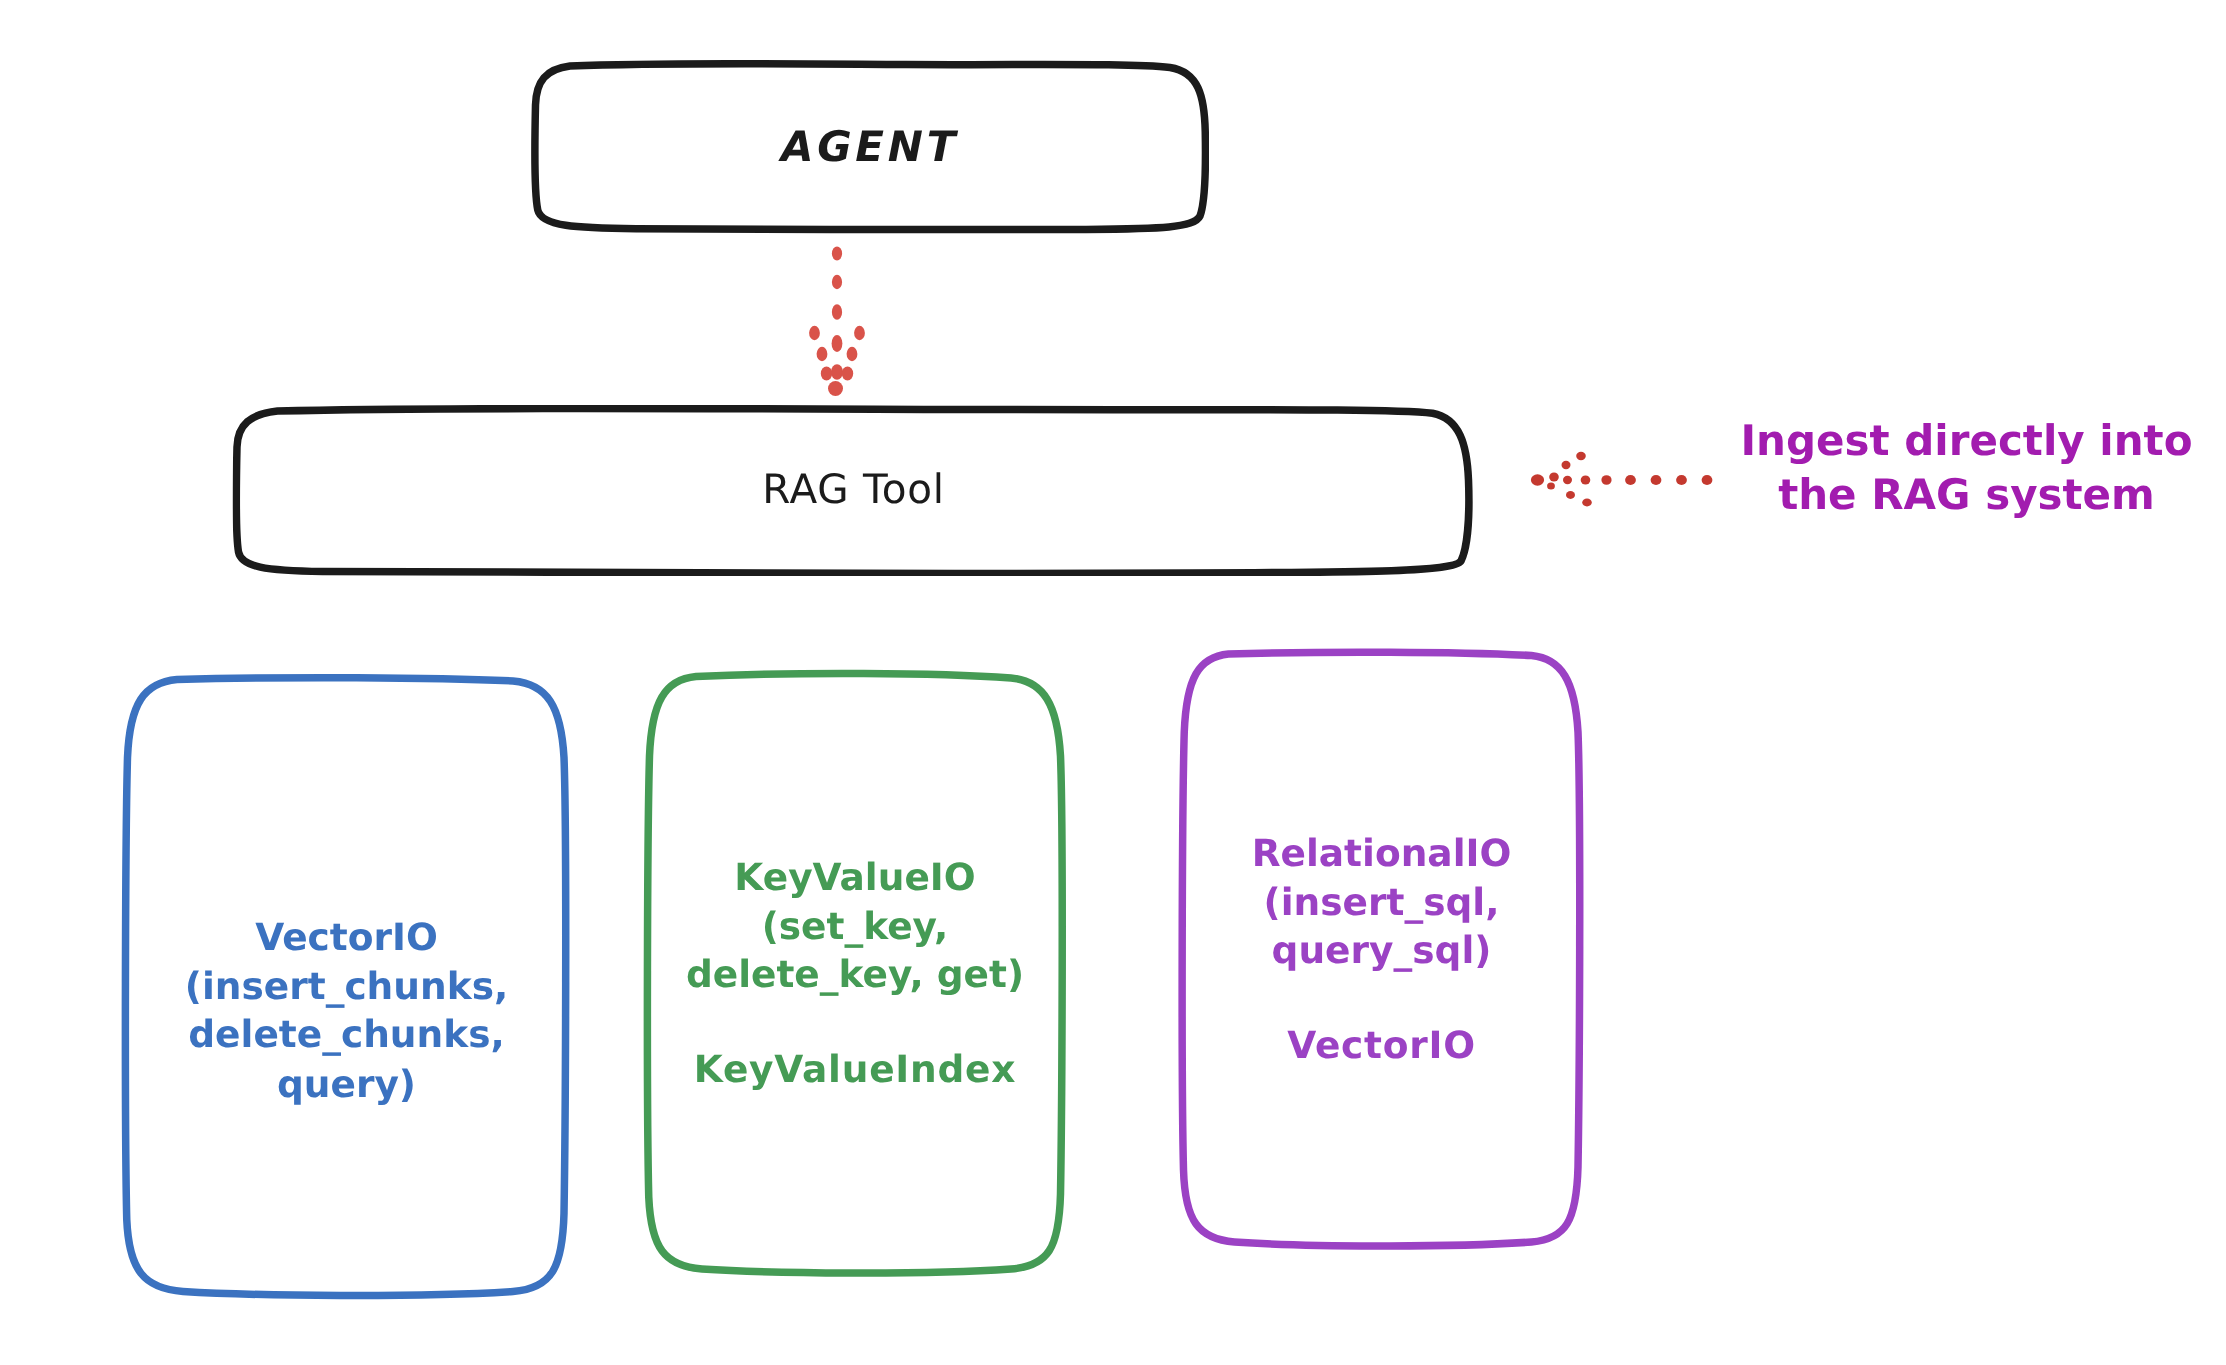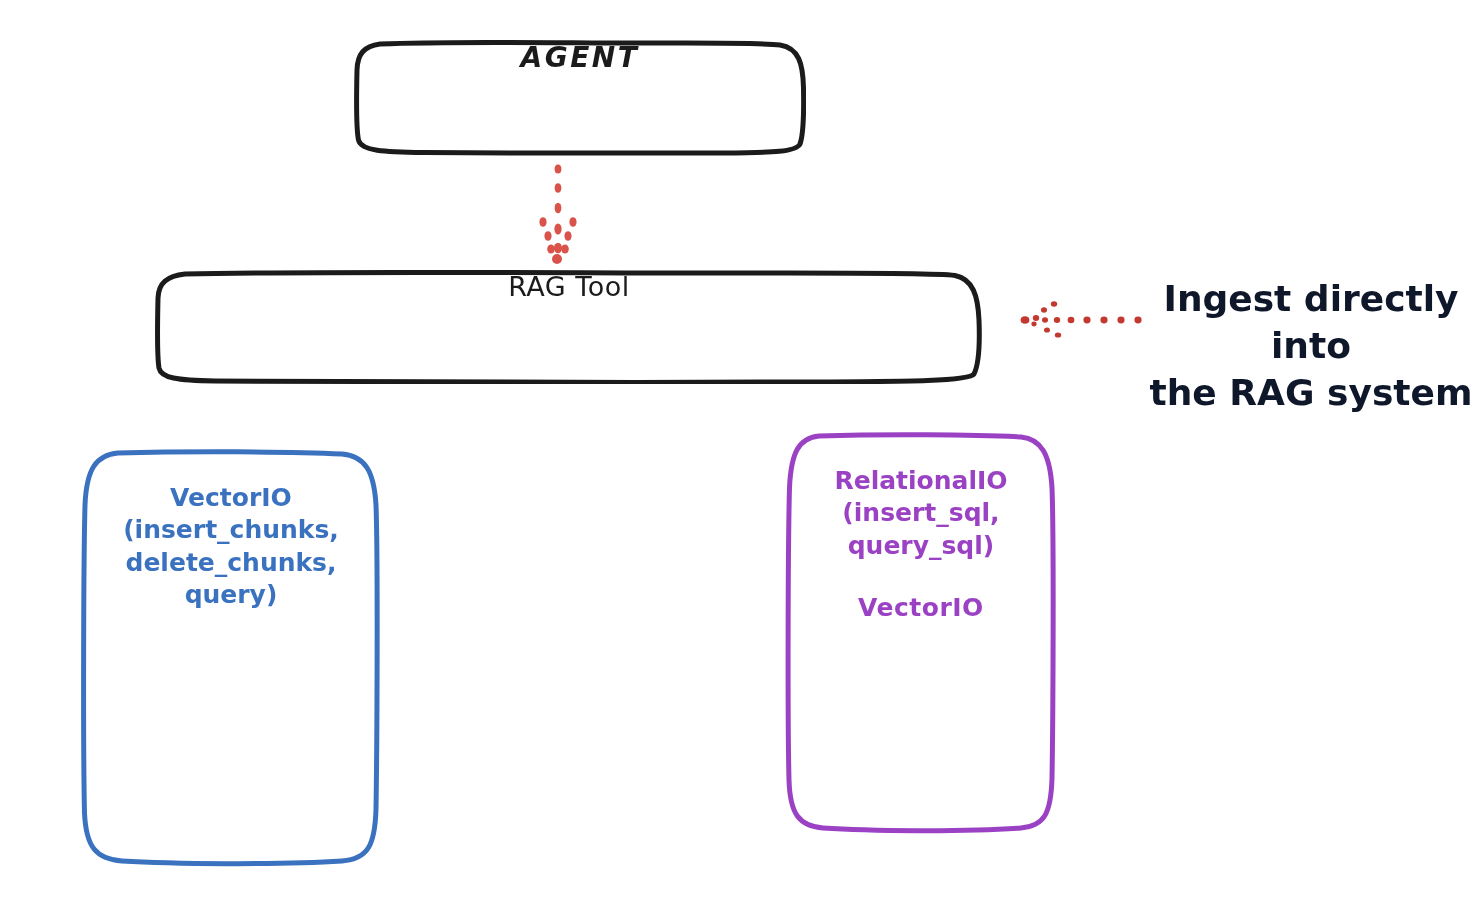--- a/index.html
+++ b/index.html
@@ -17,21 +17,21 @@
     height: 910px;
     background: #ffffff;
     overflow: hidden;
   }
 
   
   .box {
     position: absolute;
     box-sizing: border-box;
     display: flex;
-    align-items: flex-start;
+    align-items: center;
     justify-content: center;
     background: transparent;
   }
   .box .box-svg {
     position: absolute;
     inset: 0;
     width: 100%;
     height: 100%;
     pointer-events: none;
   }
@@ -124,22 +124,22 @@
     width: 126px;
     height: 48px;
   }
 
   
   #ingest-annotation {
     position: absolute;
     left: 1146px;
     top: 276px;
     width: 330px;
-    color: #0f172a;
-    font-size: 36px;
+    color: #a21caf;
+    font-size: 28px;
     font-weight: 600;
     line-height: 1.3;
     text-align: center;
     white-space: pre-line;
     font-family: "DejaVu Sans", sans-serif;
   }
 </style>
 </head>
 <body>
 
@@ -214,20 +214,34 @@
                C 3,300 3.5,110 5,56 C 6.5,20 16,6 38,4 Z" fill="#ffffff" stroke="#3b72c0" stroke-width="5" stroke-linejoin="round" stroke-linecap="round"></path>
     </svg>
     <div class="box-label provider-label">
       <span>VectorIO
 (insert_chunks,
 delete_chunks,
 query)</span>
     </div>
   </div>
 
+  <div class="box" id="keyvalue-box">
+    <svg class="box-svg" viewBox="0 0 284 406" preserveAspectRatio="none">
+      <path d="M 36,5 C 104,2 196,2.5 246,6 C 268,8 277,24 279,58
+               C 281,110 280,292 279,350 C 278,386 271,398 246,400
+               C 188,404 86,403 40,400 C 15,398 6,386 4.5,352
+               C 3,290 3.5,110 5,58 C 6.5,22 15,7 36,5 Z" fill="#ffffff" stroke="#459b55" stroke-width="5" stroke-linejoin="round" stroke-linecap="round"></path>
+    </svg>
+    <div class="box-label provider-label">
+      <span>KeyValueIO
+(set_key,
+delete_key, get)</span>
+      <span class="sub">KeyValueIndex</span>
+    </div>
+  </div>
 
   <div class="box" id="relational-box">
     <svg class="box-svg" viewBox="0 0 272 402" preserveAspectRatio="none">
       <path d="M 34,4 C 100,2 188,2.5 236,5 C 256,7 265,22 267,56
                C 269,108 268,288 267,346 C 266,382 259,394 236,396
                C 180,400 82,399 38,396 C 14,394 5,382 4,348
                C 2.5,288 3,108 4.5,56 C 6,20 14,6 34,4 Z" fill="#ffffff" stroke="#9b42c4" stroke-width="5" stroke-linejoin="round" stroke-linecap="round"></path>
     </svg>
     <div class="box-label provider-label">
       <span>RelationalIO

